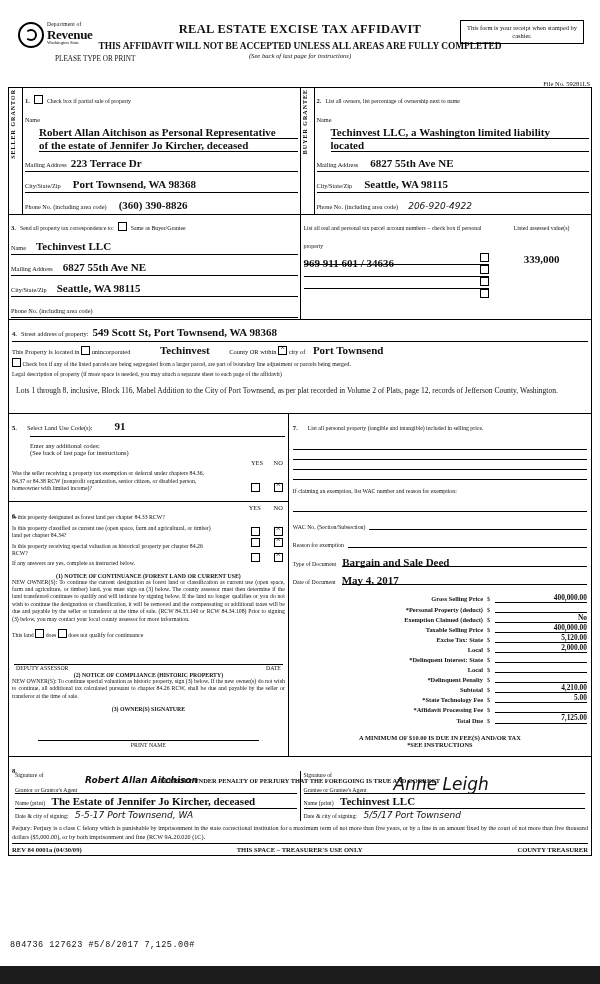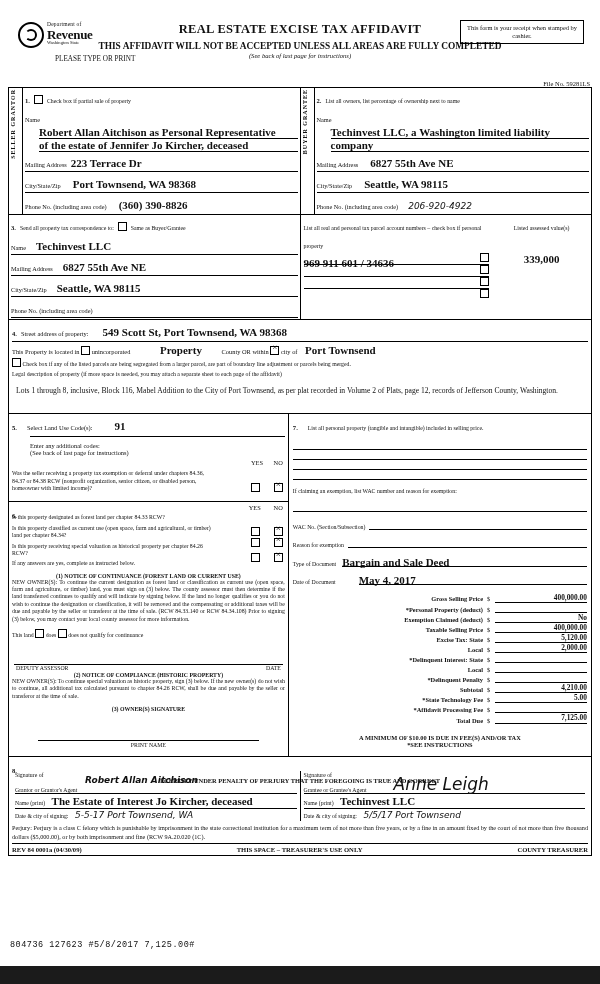--- a/index.html
+++ b/index.html
@@ -137,21 +137,21 @@
               </td>
               <td style="padding:1px 2px;">
                 <span class="num" style="position:static;">2.</span>
                 <span class="tiny">List all owners, list percentage of ownership next to name</span>
               </td>
             </tr>
             <tr>
                     <td style="padding:0 2px;height:26px;">
               <span class="lbl">Name</span>
               <div class="fld" style="margin-left:14px;border-bottom:1px solid #000;">Techinvest LLC, a Washington limited liability</div>
-              <div class="fld" style="margin-left:14px;border-bottom:1px solid #000;">company</div>
+              <div class="fld" style="margin-left:14px;border-bottom:1px solid #000;">located</div>
             </td>
                   </tr>
             <tr>
                     <td style="padding:1px 2px;">
               <span class="lbl">Mailing Address</span>
               <span class="fld" style="margin-left:8px;">6827 55th Ave NE</span>
               <div style="border-bottom:1px solid #000;"></div>
             </td>
                   </tr>
             <tr>
@@ -260,28 +260,28 @@
               </table>
         </td>
       </tr>
     </tbody>
       </table>
 
     <div class="bx" style="border-top:0;padding:2px 3px 3px 3px;">
       <div>
         <span class="num" style="position:static;">4.</span>
         <span class="small">Street address of property:</span>
-        <span class="fld" style="margin-left:10px;">549 Scott St, Port Townsend, WA 98368</span>
+        <span class="fld" style="">549 Scott St, Port Townsend, WA 98368</span>
       </div>
       <div style="border-bottom:1px solid #000;margin:1px 0 2px 0;"></div>
       <div class="small">
         <span>This Property is located in</span>
         <span class="cbx"></span>
         <span>unincorporated</span>
-        <span class="fld" style="margin:0 18px 0 28px;">Property</span>
+        <span class="fld" style="margin:0 18px 0 28px;">Techinvest</span>
         <span>County OR within</span>
         <span class="cbx x"></span>
         <span>city of</span>
         <span class="fld" style="margin-left:6px;">Port Townsend</span>
       </div>
       <div class="tiny" style="margin-top:2px;">
         <span class="cbx"></span>
         <span>Check box if any of the listed parcels are being segregated from a larger parcel, are part of boundary line adjustment or parcels being merged.</span>
       </div>
       <div class="tiny" style="margin-top:4px;">Legal description of property (if more space is needed, you may attach a separate sheet to each page of the affidavit)</div>
@@ -393,21 +393,21 @@
           <div style="margin-top:8px;display:flex;align-items:flex-end;">
             <span class="tiny" style="white-space:nowrap;">Reason for exemption</span>
             <span style="flex:1;border-bottom:1px solid #000;margin-left:4px;height:9px;" class="fld"></span>
           </div>
           <div style="margin-top:8px;display:flex;align-items:flex-end;">
             <span class="tiny" style="white-space:nowrap;">Type of Document</span>
             <span style="flex:1;border-bottom:1px solid #000;margin-left:6px;height:10px;" class="fld">Bargain and Sale Deed</span>
           </div>
           <div style="margin-top:7px;display:flex;align-items:flex-end;">
             <span class="tiny" style="white-space:nowrap;">Date of Document</span>
-            <span style="flex:1;border-bottom:1px solid #000;margin-left:23px;height:10px;" class="fld">May 4, 2017</span>
+            <span style="flex:1;border-bottom:1px solid #000;margin-left:6px;height:10px;" class="fld">May 4, 2017</span>
           </div>
 
           <table style="border-collapse:collapse;width:100%;margin-top:8px;">
             <tbody>
                   <tr>
               <td class="small" style="text-align:right;padding:2px 4px 0 0;font-weight:bold;">Gross Selling Price</td>
               <td style="width:8px;padding:2px 0 0 0;" class="small">$</td>
               <td style="border-bottom:1px solid #000;width:92px;padding:0;">
                       <div class="money">400,000.00</div>
                     </td>
@@ -516,21 +516,21 @@
             <tr>
           <td style="width:50%;border-right:1px solid #000;padding:1px 3px;vertical-align:top;">
             <div class="tiny">Signature of</div>
             <div style="position:relative;height:15px;">
               <span class="tiny">Grantor or Grantor's Agent</span>
               <span class="handwrite" style="position:absolute;left:70px;top:-3px;font-weight:bold;">Robert Allan Aitchison</span>
             </div>
             <div style="border-bottom:1px solid #000;"></div>
             <div class="tiny" style="margin-top:1px;">
               <span>Name (print)</span>
-              <span class="fld" style="margin-left:5px;">The Estate of Interest Jo Kircher, deceased</span>
+              <span class="fld" style="margin-left:5px;">The Estate of Jennifer Jo Kircher, deceased</span>
             </div>
             <div style="border-bottom:1px solid #000;margin-top:1px;"></div>
             <div class="tiny" style="margin-top:1px;">
               <span>Date &amp; city of signing:</span>
               <span class="handwrite" style="margin-left:5px;">5-5-17   Port Townsend, WA</span>
             </div>
           </td>
           <td style="width:50%;padding:1px 3px;vertical-align:top;">
             <div class="tiny">Signature of</div>
             <div style="position:relative;height:15px;">

